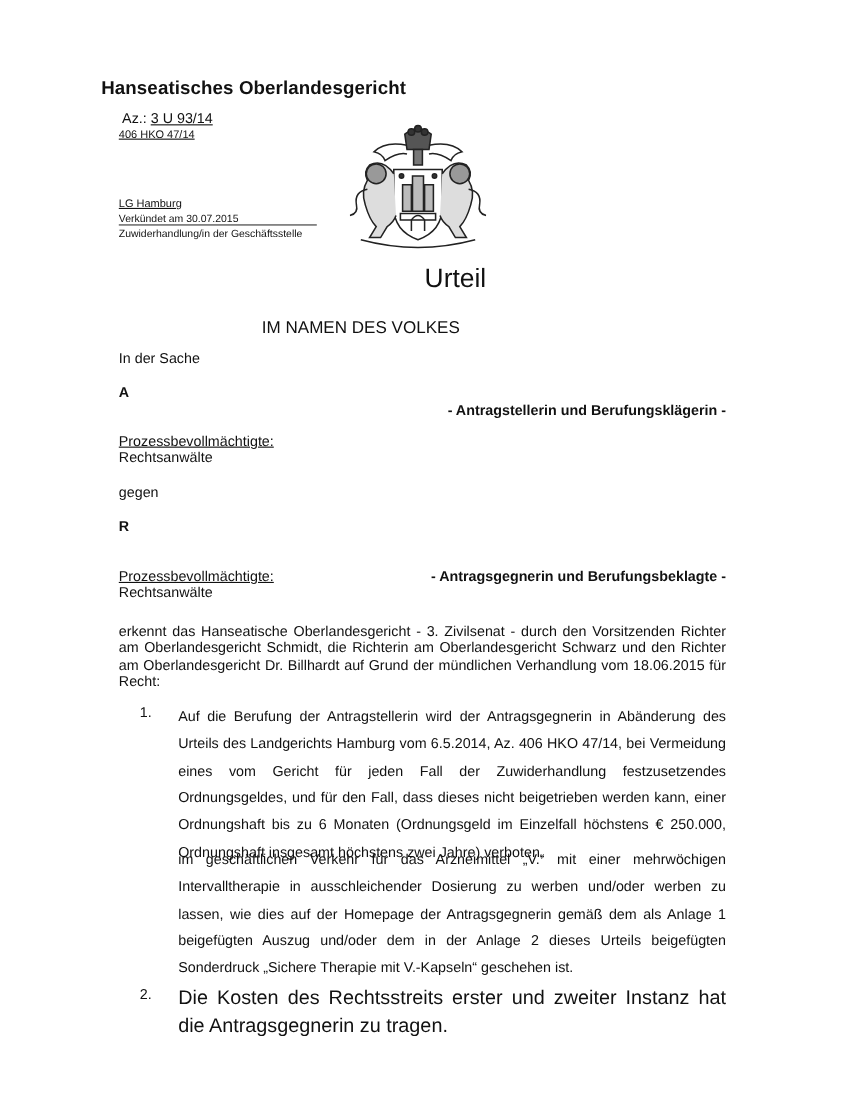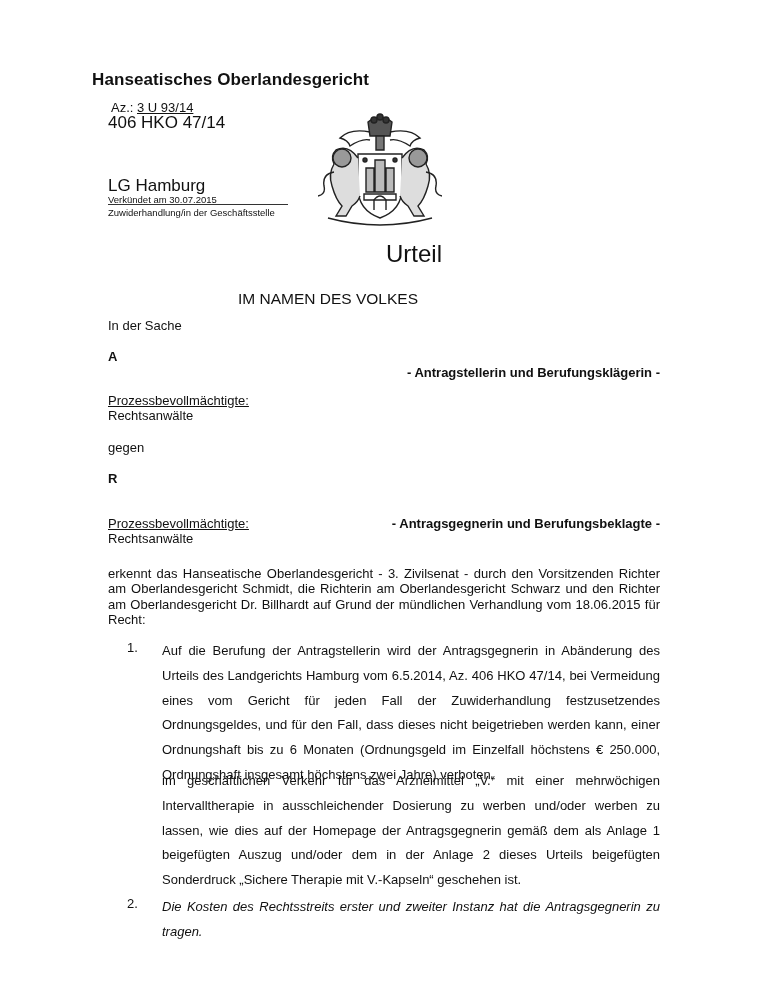--- a/index.html
+++ b/index.html
@@ -4,21 +4,21 @@
 <style>
   html, body { margin: 0; padding: 0; background: #ffffff; }
   body {
     width: 768px; height: 994px; position: relative; overflow: hidden;
     font-family: "Liberation Sans", sans-serif; color: #111111;
   }
   .abs { position: absolute; }
   .court-name { left: 92px; top: 70px; font-size: 17px; font-weight: bold; letter-spacing: 0.1px; }
   .az { left: 111px; top: 100px; font-size: 13px; line-height: 15px; }
   .az u { text-decoration: underline; margin-top: 24px; }
-  .line13 { font-size: 17px; line-height: 15px; }
+  .line13 { font-size: 10px; line-height: 15px; text-decoration: underline; }
   .ref2 { left: 108px; top: 115px; }
   .ref3 { left: 108px; top: 130px; margin-top: 48px; }
   .verk { left: 108px; top: 158px; font-size: 9.5px; margin-top: 36px; }
   .sigline { left: 108px; top: 204px; width: 180px; border-top: 1px solid #333; }
   .urk { left: 108px; top: 207px; font-size: 9.5px; }
   .crest { left: 318px; top: 112px; width: 124px; height: 116px; }
   .urteil { left: 0; width: 756px; top: 240px; text-align: center; font-size: 24px; padding-left: 36px; }
   .volk { left: 0; width: 656px; top: 290px; text-align: center; font-size: 15.5px; }
   .small { font-size: 13px; line-height: 15px; }
   .sache { left: 108px; top: 318px; }
@@ -30,21 +30,21 @@
   .partyR { left: 108px; top: 471px; font-weight: bold; }
   .roleR { right: 108px; top: 516px; font-weight: bold; }
   .pv2 { left: 108px; top: 516px; }
   .pv2 .ul { text-decoration: underline; }
   .intro { left: 108px; top: 566px; width: 552px; text-align: justify; font-size: 13px; line-height: 15.3px; }
   .item-num { font-size: 13px; }
   .num1 { left: 127px; top: 640px; }
   .body1 { left: 162px; top: 639px; width: 498px; text-align: justify; font-size: 13px; line-height: 24.8px; }
   .body1b { left: 162px; top: 769px; width: 498px; text-align: justify; font-size: 13px; line-height: 24.8px; }
   .num2 { left: 127px; top: 896px; }
-  .body2 { left: 162px; top: 895px; width: 498px; text-align: justify; font-size: 13px; line-height: 24.8px; font-style: italic; }
+  .body2 { left: 162px; top: 895px; width: 498px; text-align: justify; font-size: 18px; line-height: 24.8px; }
 </style>
 </head>
 <body>
 
 <div class="abs court-name">Hanseatisches Oberlandesgericht</div>
 <div class="abs az">
   <span>Az.: </span><u>3 U 93/14</u>
 </div>
 <div class="abs line13 ref2">406 HKO 47/14</div>
 <div class="abs line13 ref3">LG Hamburg</div>

